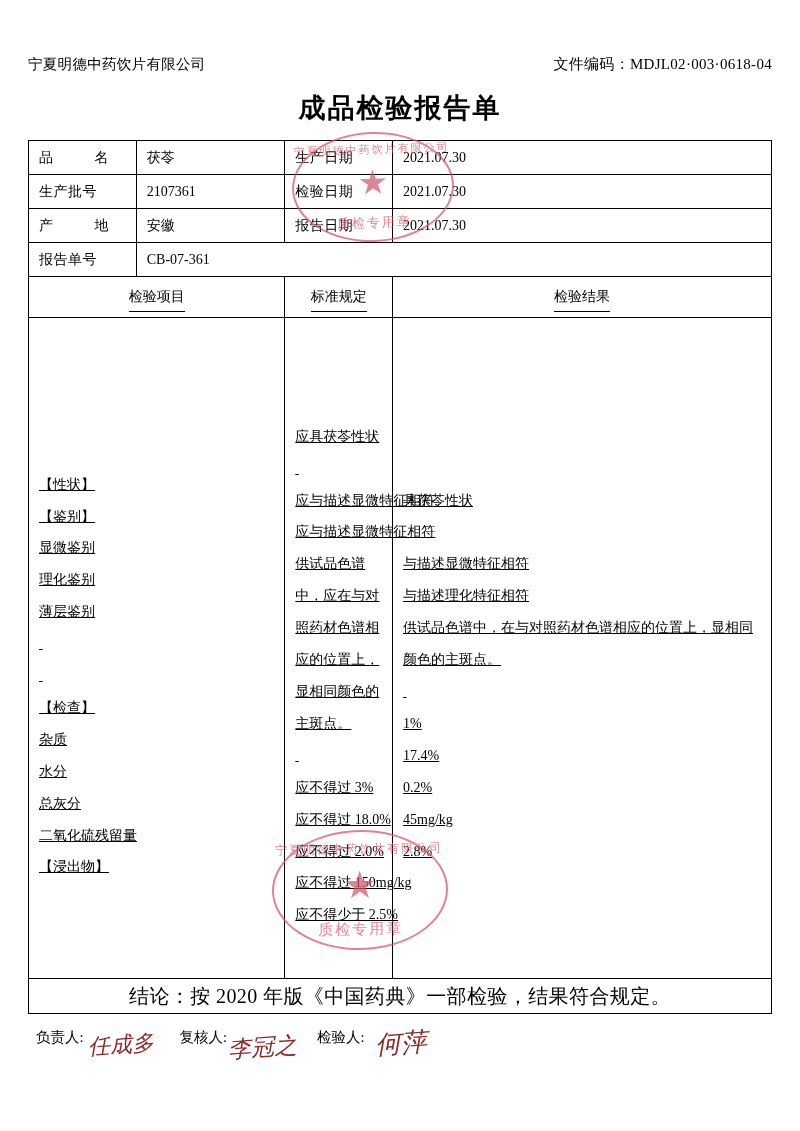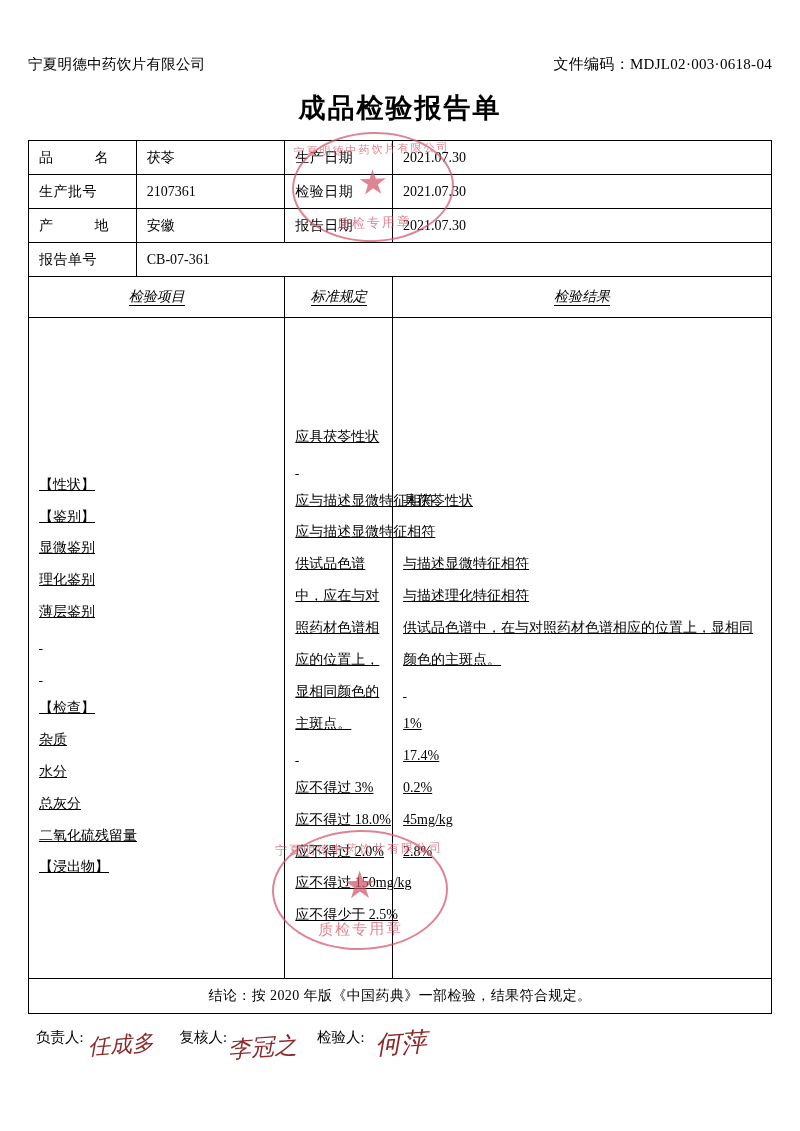--- a/index.html
+++ b/index.html
@@ -73,22 +73,21 @@
   .info-row td { height: 31px; }
 
   
   .colhead td {
     height: 40px;
     text-align: center;
     vertical-align: middle;
   }
   .colhead .u {
     border-bottom: 1px solid #000;
-    padding-bottom: 1px;
-    font-style: italic;
+    padding-bottom: 7px;
   }
 
   
   td.body-cell {
     vertical-align: top;
     height: 660px;
   }
   .body-inner {
     padding: 26px 10px 0 10px;
     line-height: 2.28;
@@ -96,21 +95,21 @@
     text-decoration: underline;
   }
   .body-inner .ln { white-space: nowrap; }
   .body-inner .wrap { white-space: normal; line-height: 2.28; }
   .gap { height: 30px; }
 
   
   .concl td {
     height: 34px;
     text-align: center;
-    font-size: 14px;
+    font-size: 20px;
     letter-spacing: 0.4px;
   }
 
   
   .sign-row {
     display: flex;
     align-items: flex-start;
     margin-top: 14px;
     font-size: 14.5px;
     position: relative;

